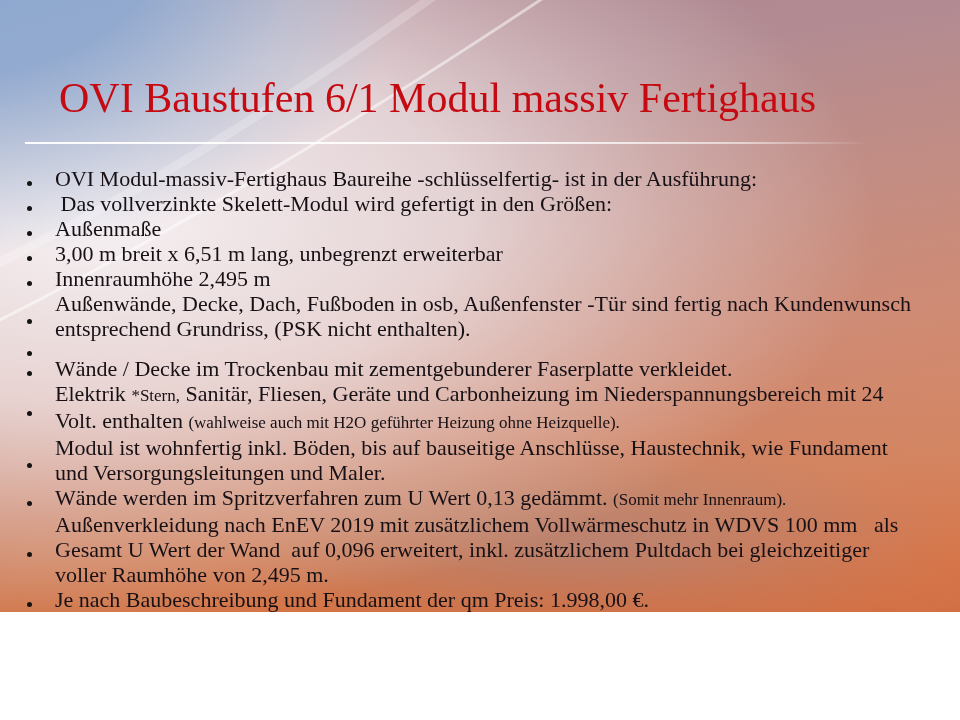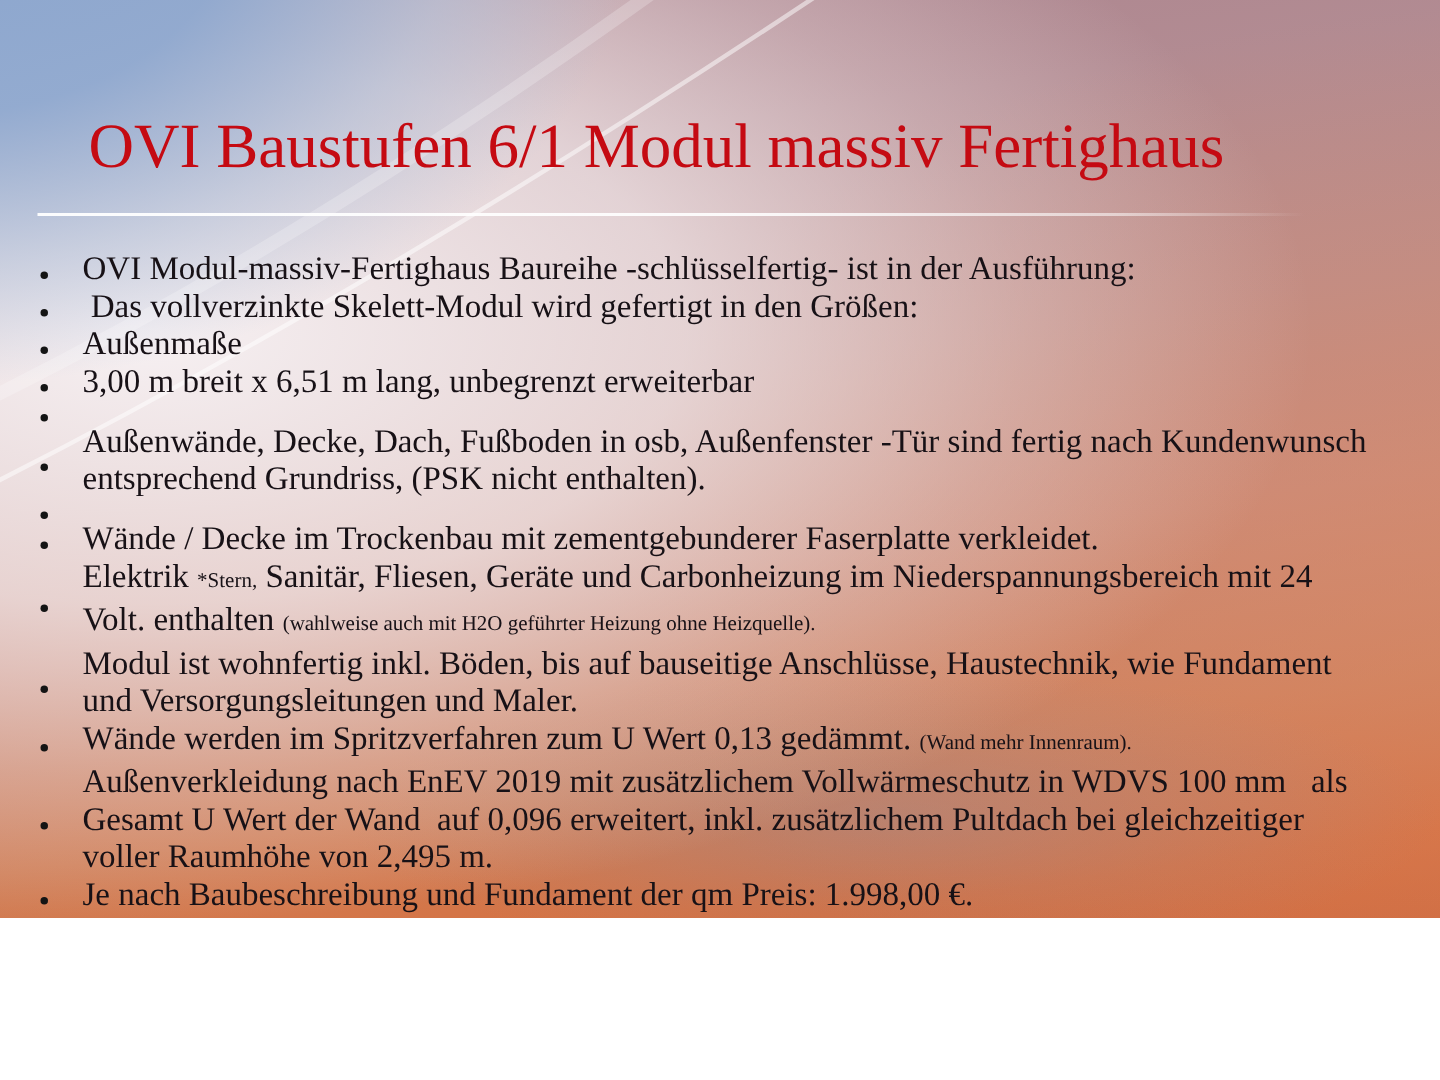--- a/index.html
+++ b/index.html
@@ -54,21 +54,21 @@
   }
   .bullets li { display: flex; align-items: center; }
   .dot {
     flex: 0 0 auto;
     width: 5px; height: 5px;
     border-radius: 50%;
     background: #141414;
     margin: 10px 0 0 2px;
   }
   .btxt { margin-left: 23px; white-space: pre-wrap; }
-  .small { font-size: 14px; }
+  .small { font-size: 17px; }
   .footer {
     position: absolute;
     right: 57px;
     top: 660px;
     font-size: 12px;
     color: #1c1c1c;
     white-space: pre-wrap;
   }
 </style>
 </head>
@@ -97,20 +97,21 @@
       <li>
         <span class="dot"></span>
         <span class="btxt"><span>Außenmaße</span></span>
       </li>
       <li>
         <span class="dot"></span>
         <span class="btxt"><span>3,00 m breit x 6,51 m lang, unbegrenzt erweiterbar</span></span>
       </li>
       <li>
         <span class="dot"></span>
+        <span class="btxt"><span>Innenraumhöhe 2,495 m</span></span>
       </li>
       <li>
         <span class="dot"></span>
         <span class="btxt"><span>Außenwände, Decke, Dach, Fußboden in osb, Außenfenster -Tür sind fertig nach Kundenwunsch entsprechend Grundriss, (PSK nicht enthalten).</span></span>
       </li>
       <li>
         <span class="dot"></span>
       </li>
       <li>
         <span class="dot"></span>
@@ -119,21 +120,21 @@
       <li>
         <span class="dot"></span>
         <span class="btxt"><span>Elektrik </span><span class="small">*Stern,</span><span> Sanitär, Fliesen, Geräte und Carbonheizung im Niederspannungsbereich mit 24 Volt. enthalten </span><span class="small">(wahlweise auch mit H2O geführter Heizung ohne Heizquelle).</span></span>
       </li>
       <li>
         <span class="dot"></span>
         <span class="btxt"><span>Modul ist wohnfertig inkl. Böden, bis auf bauseitige Anschlüsse, Haustechnik, wie Fundament und Versorgungsleitungen und Maler.</span></span>
       </li>
       <li>
         <span class="dot"></span>
-        <span class="btxt"><span>Wände werden im Spritzverfahren zum U Wert 0,13 gedämmt. </span><span class="small">(Wand mehr Innenraum).</span></span>
+        <span class="btxt"><span>Wände werden im Spritzverfahren zum U Wert 0,13 gedämmt. </span><span class="small">(Somit mehr Innenraum).</span></span>
       </li>
       <li>
         <span class="dot"></span>
         <span class="btxt"><span>Außenverkleidung nach EnEV 2019 mit zusätzlichem Vollwärmeschutz in WDVS 100 mm   als Gesamt U Wert der Wand  auf 0,096 erweitert, inkl. zusätzlichem Pultdach bei gleichzeitiger voller Raumhöhe von 2,495 m.</span></span>
       </li>
       <li>
         <span class="dot"></span>
         <span class="btxt"><span>Je nach Baubeschreibung und Fundament der qm Preis: 1.998,00 €.</span></span>
       </li>
     </ul>

